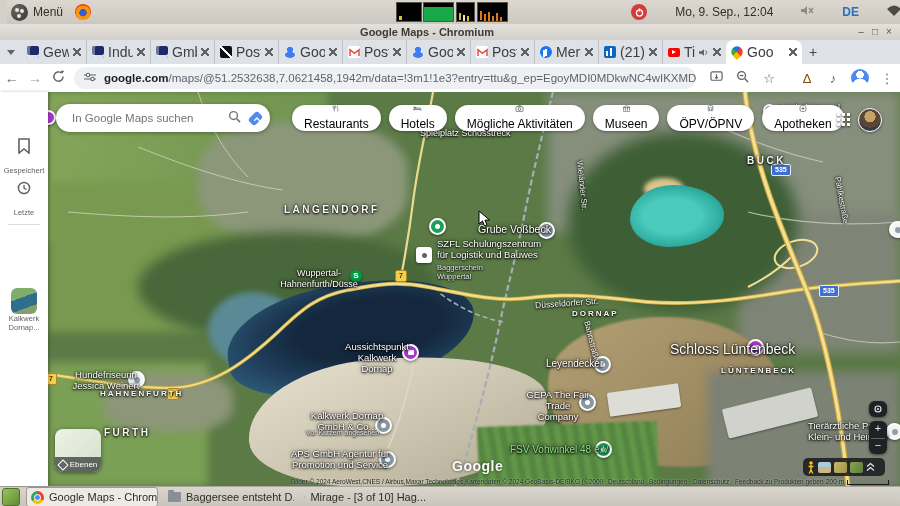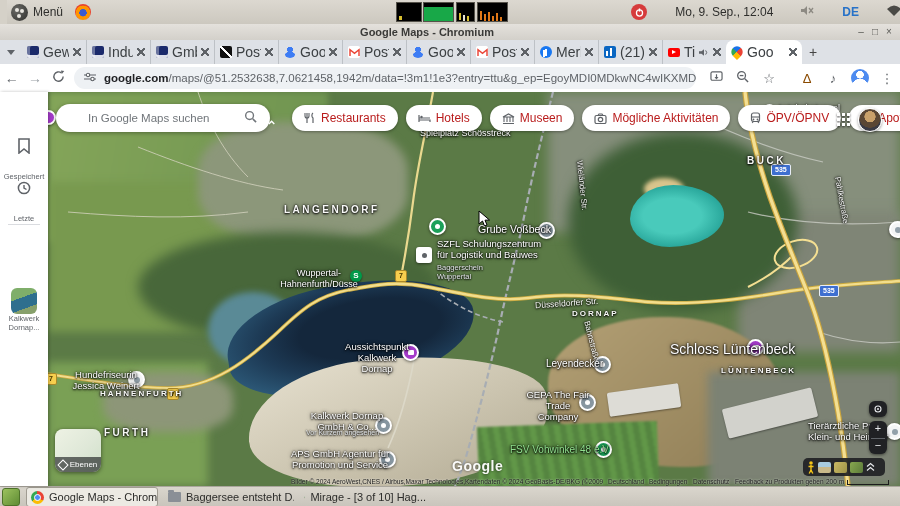--- a/index.html
+++ b/index.html
@@ -49,21 +49,21 @@
   .navico.dim{color:#9aa0a6;}
   .omni{height:22px;flex:none;width:602px;margin-left:4px;background:#eef1f4;border-radius:12px;display:flex;align-items:center;padding:0 10px;font-size:11.5px;overflow:hidden;white-space:nowrap;}
   .omni .dom{color:#202124;font-weight:bold;}
   .omni .pth{color:#5f6368;}
   .tbico{width:26px;text-align:center;font-size:13px;color:#5f6368;flex:none;}
   .avatar-tb{width:18px;height:18px;border-radius:50%;flex:none;margin:0 5px;background:radial-gradient(circle at 50% 32%,#fff 0 24%,transparent 26%),radial-gradient(circle at 50% 100%,#fff 0 40%,transparent 42%),#4d8bf0;}
 
   
   .msidebar{position:absolute;left:0;top:92px;width:48px;height:394px;background:#fff;box-shadow:1px 0 3px rgba(0,0,0,.25);z-index:30;}
   .sb-item{position:absolute;left:0;width:48px;text-align:center;color:#5f6368;}
-  .sb-lab{font-size:7.5px;color:#5f6368;margin-top:14px;overflow:hidden;white-space:nowrap;}
+  .sb-lab{font-size:7.5px;color:#5f6368;margin-top:8px;overflow:hidden;white-space:nowrap;}
   .sb-lab2{font-size:7.5px;color:#5f6368;line-height:1.2;}
   .hamb{width:18px;height:12px;margin:0 auto;background:repeating-linear-gradient(#5f6368 0 2px,transparent 2px 5px);}
   .routechip{width:26px;height:26px;margin:0 auto;border-radius:8px;background:#e8f0fe;display:flex;align-items:center;justify-content:center;}
   .diam{width:10px;height:10px;background:#1a73e8;transform:rotate(45deg);border-radius:2px;}
   .thumb{width:26px;height:26px;margin:0 auto;border-radius:6px;background:linear-gradient(160deg,#7fae6a 0 38%,#2e6f8e 38% 72%,#87a06b 72%);}
 
   
   .map{position:absolute;left:48px;top:92px;width:852px;height:394px;background:#5b7a46;overflow:hidden;}
   .patch{position:absolute;}
   .lbl{position:absolute;color:#fff;font-size:9.5px;line-height:1.18;text-shadow:0 0 2px rgba(0,0,0,.95),0 0 4px rgba(0,0,0,.75),0 1px 2px rgba(0,0,0,.9);z-index:6;}
@@ -80,24 +80,24 @@
   .mk.purple{background:#a43bc9;}
   .mk.white{background:#f4f5f6;}
   .mk.white .dotg{position:absolute;inset:0;margin:auto;width:6px;height:6px;background:#92a0aa;border-radius:50%;}
   .mksq{position:absolute;width:16px;height:16px;background:#fff;border-radius:3px;box-shadow:0 1px 3px rgba(0,0,0,.5);z-index:5;}
   .mksq::after{content:"";position:absolute;inset:0;margin:auto;width:5px;height:5px;border-radius:50%;background:#5f6368;}
   .sbahn{position:absolute;width:12px;height:12px;border-radius:50%;background:#009a49;color:#fff;font-size:8px;font-weight:bold;text-align:center;line-height:12px;z-index:5;box-shadow:0 1px 2px rgba(0,0,0,.5);}
   .shield{position:absolute;font-size:7px;font-weight:bold;padding:1px 3px;border-radius:2px;z-index:5;line-height:1.1;}
   .shield.y{background:#f7cf4e;color:#4a3b00;border:1px solid #a8882a;}
   .shield.b{background:#3e6fd0;color:#fff;border:1px solid #e8edf5;}
   .searchpill{position:absolute;left:8px;top:12px;width:214px;height:28px;background:#fff;border-radius:15px;box-shadow:0 1px 4px rgba(0,0,0,.35);display:flex;align-items:center;z-index:20;}
-  .searchpill input{border:none;outline:none;flex:1;font-size:11.5px;margin-left:30px;color:#202124;font-family:"Liberation Sans",sans-serif;background:transparent;}
+  .searchpill input{border:none;outline:none;flex:1;font-size:11.5px;margin-left:14px;color:#202124;font-family:"Liberation Sans",sans-serif;background:transparent;}
   .searchpill input::placeholder{color:#70757a;}
   .chiprow{position:absolute;left:244px;top:13px;display:flex;gap:8px;z-index:20;}
-  .chip{display:flex;align-items:center;gap:5px;background:#fff;border-radius:14px;height:26px;padding:0 12px;font-size:12px;color:#b91c1c;box-shadow:0 1px 3px rgba(0,0,0,.35);white-space:nowrap;}
+  .chip{display:flex;align-items:center;gap:5px;background:#fff;border-radius:14px;height:26px;padding:0 12px;font-size:12px;color:#000000;box-shadow:0 1px 3px rgba(0,0,0,.35);white-space:nowrap;flex-direction:column;}
   .gridico{position:absolute;left:788px;top:20px;width:14px;height:14px;z-index:20;background:radial-gradient(circle,#fff 0 1.6px,transparent 1.8px) 0 0/5px 5px;filter:drop-shadow(0 1px 1px rgba(0,0,0,.7));}
   .avatar-map{position:absolute;left:810px;top:16px;width:22px;height:22px;border-radius:50%;border:1.5px solid #fff;background:radial-gradient(circle at 50% 35%,#c9a06a 0 30%,#5a4634 32% 60%,#3a3a44 62%);box-shadow:0 1px 3px rgba(0,0,0,.4);z-index:20;}
   .layersbtn{position:absolute;left:7px;top:337px;width:46px;height:43px;border-radius:8px;overflow:hidden;box-shadow:0 1px 4px rgba(0,0,0,.5);z-index:20;background:linear-gradient(135deg,#eef2e4,#dfe8d8 55%,#cfe0c8);}
   .layersbtn .band{position:absolute;left:0;bottom:0;width:100%;height:15px;background:rgba(20,22,25,.62);display:flex;align-items:center;justify-content:center;gap:3px;color:#fff;font-size:8px;}
   .ldia{width:6px;height:6px;border:1px solid #fff;transform:rotate(45deg);}
   .ctrlbtn{position:absolute;background:#202124;border-radius:6px;z-index:20;box-shadow:0 1px 3px rgba(0,0,0,.5);color:#e8eaed;}
   .zoomsplit{position:absolute;left:2px;right:2px;top:50%;height:1px;background:#5f6368;}
   .pegbar{position:absolute;left:755px;top:366px;width:82px;height:18px;background:rgba(32,33,36,.92);border-radius:5px;z-index:20;display:flex;align-items:center;gap:3px;padding:0 4px;box-sizing:border-box;}
   .thumbtile{width:13px;height:11px;border-radius:2px;}
   .attr{position:absolute;bottom:1px;font-size:6.5px;color:#1c1c1c;text-shadow:0 0 2px rgba(255,255,255,.8);z-index:22;white-space:nowrap;}
@@ -432,31 +432,31 @@
         </span>
       <span class="chip">
           <svg width="13" height="11" viewBox="0 0 13 11">
             <path d="M1,9 V2 M1,7 H12 V9 M1,5 H12" fill="none" stroke="#5f6368" stroke-width="1.2"></path>
             <circle cx="3.5" cy="4" r="1.2" fill="#5f6368"></circle>
           </svg>
           <span>Hotels</span>
         </span>
       <span class="chip">
           <svg width="13" height="11" viewBox="0 0 13 11">
-            <path d="M1,4 L6.5,1 L12,4 Z M2,4 V9 M5,4 V9 M8,4 V9 M11,4 V9 M1,10.5 H12" fill="none" stroke="#5f6368" stroke-width="1.1"></path>
-          </svg>
-          <span>Museen</span>
-        </span>
-      <span class="chip">
-          <svg width="13" height="11" viewBox="0 0 13 11">
             <rect x="1" y="2.5" width="11" height="8" rx="1.5" fill="none" stroke="#5f6368" stroke-width="1.2"></rect>
             <path d="M4,2.5 L5,1 h3 l1,1.5" fill="none" stroke="#5f6368" stroke-width="1.2"></path>
             <circle cx="6.5" cy="6.5" r="2.2" fill="none" stroke="#5f6368" stroke-width="1.2"></circle>
           </svg>
           <span>Mögliche Aktivitäten</span>
+        </span>
+      <span class="chip">
+          <svg width="13" height="11" viewBox="0 0 13 11">
+            <path d="M1,4 L6.5,1 L12,4 Z M2,4 V9 M5,4 V9 M8,4 V9 M11,4 V9 M1,10.5 H12" fill="none" stroke="#5f6368" stroke-width="1.1"></path>
+          </svg>
+          <span>Museen</span>
         </span>
       <span class="chip">
           <svg width="11" height="12" viewBox="0 0 11 12">
             <rect x="1.5" y="1" width="8" height="8.5" rx="2" fill="none" stroke="#5f6368" stroke-width="1.2"></rect>
             <line x1="1.5" y1="5" x2="9.5" y2="5" stroke="#5f6368" stroke-width="1.1"></line>
             <circle cx="3.5" cy="7.5" r=".9" fill="#5f6368"></circle>
             <circle cx="7.5" cy="7.5" r=".9" fill="#5f6368"></circle>
             <line x1="3" y1="11" x2="2" y2="9.5" stroke="#5f6368" stroke-width="1.1"></line>
             <line x1="8" y1="11" x2="9" y2="9.5" stroke="#5f6368" stroke-width="1.1"></line>
           </svg>

